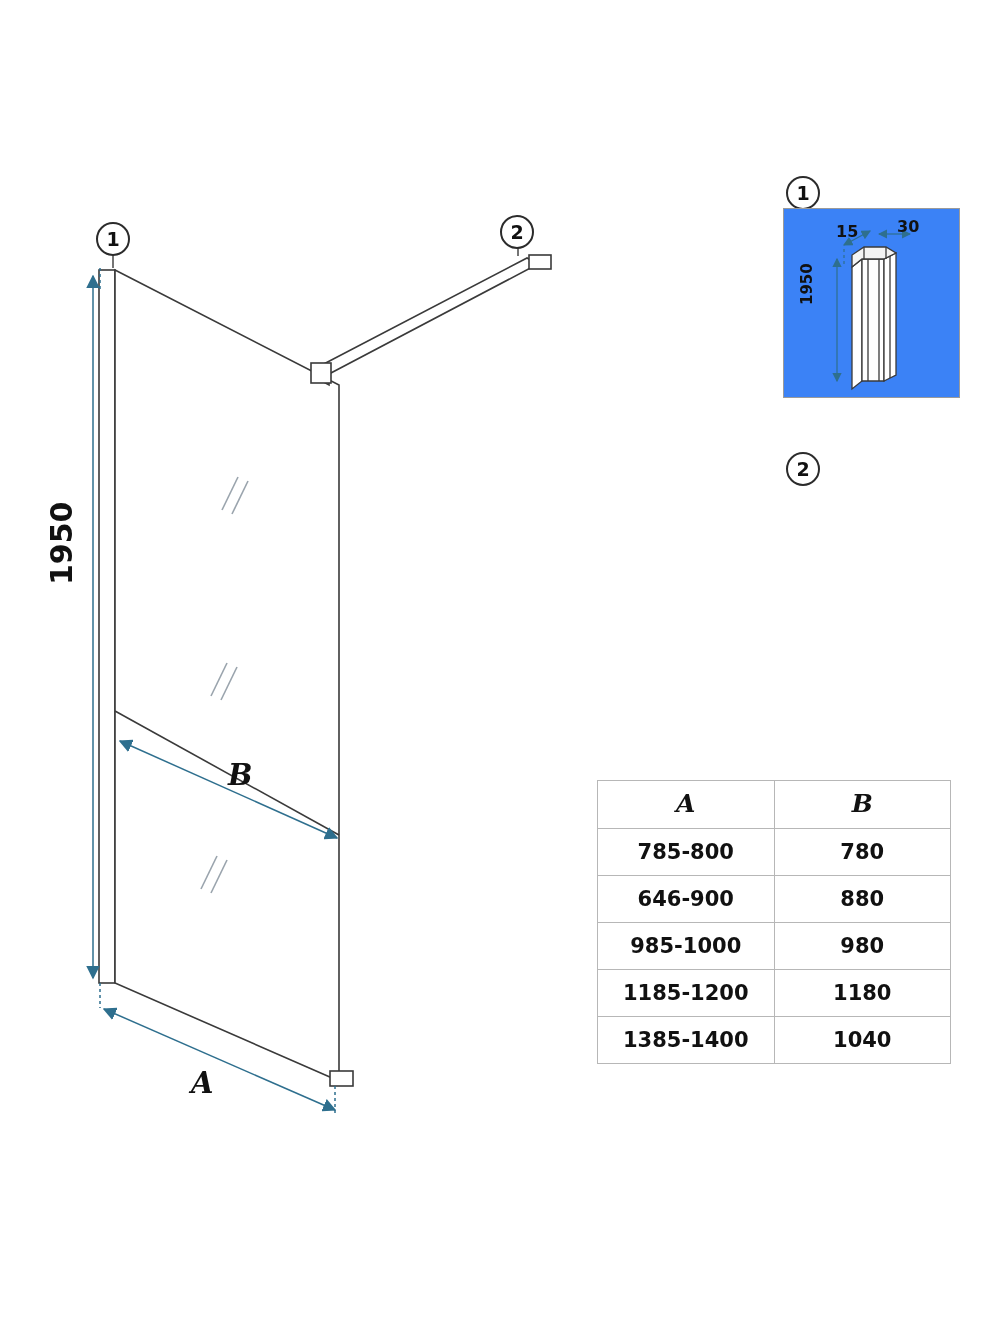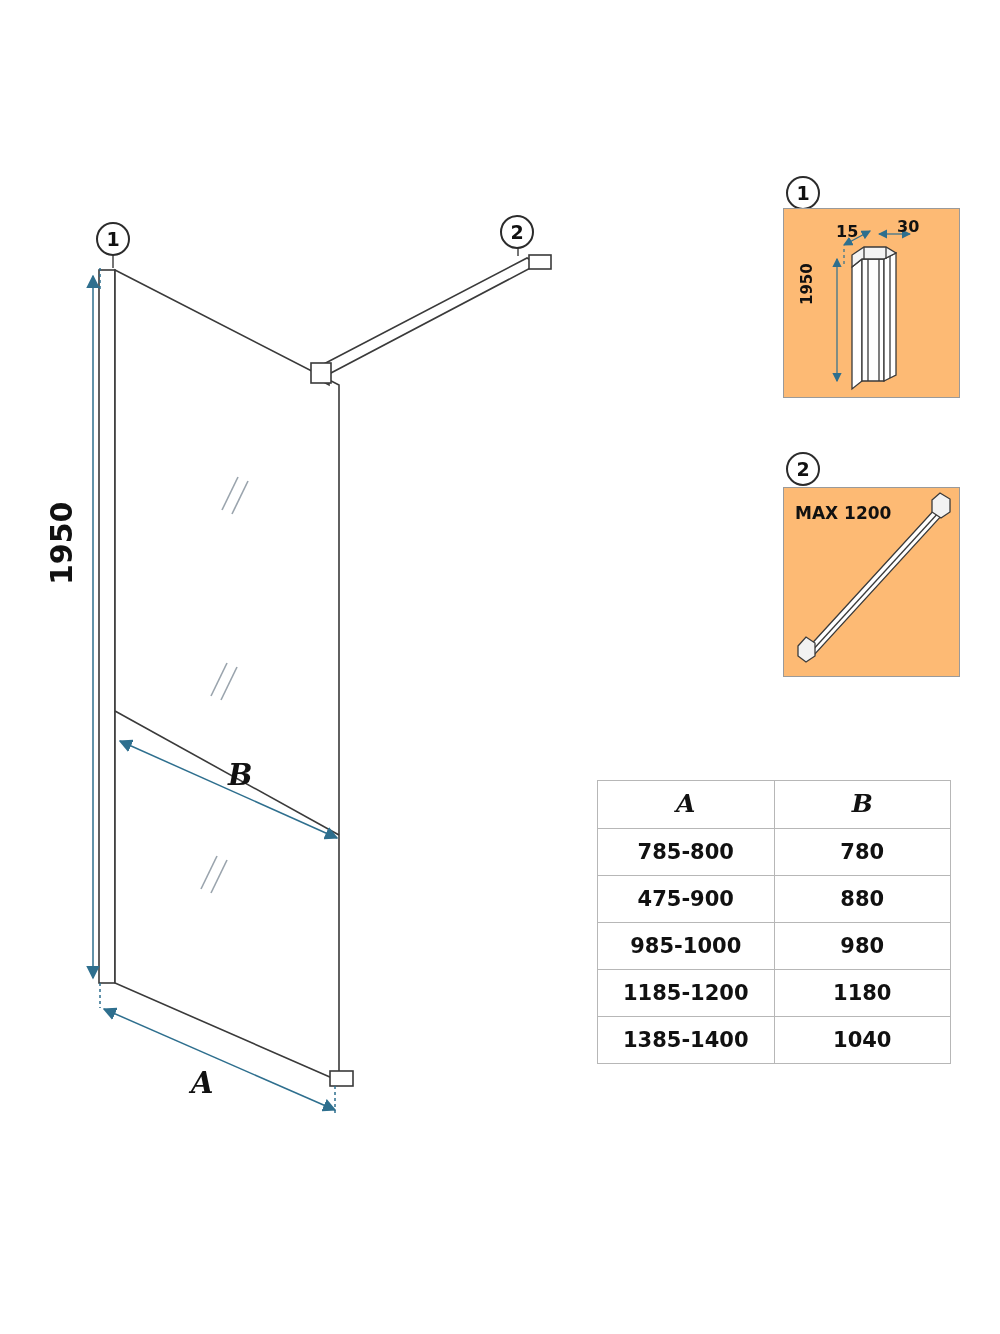--- a/index.html
+++ b/index.html
@@ -67,21 +67,21 @@
     left: 228px;
     top: 758px;
     font-size: 29px;
     font-style: italic;
     font-family: "DejaVu Serif", serif;
   }
   
   .panel {
     position: absolute;
     border: 1px solid #9a9a9a;
-    background: #fdba74;
+    background: #3b82f6;
     box-sizing: border-box;
     text-align: right;
   }
   #panel-1 { left: 783px; top: 208px; width: 177px; height: 190px; }
   #panel-2 { left: 783px; top: 487px; width: 177px; height: 190px; }
   .panel svg { position: absolute; left: 0; top: 0; }
   .detail-txt {
     position: absolute;
     font-weight: bold;
     color: #111;
@@ -228,48 +228,35 @@
       </g>
     </svg>
     <div class="detail-txt" style="left:52px; top:13px; font-size:16px;">15</div>
     <div class="detail-txt" style="left:113px; top:8px; font-size:16px;">30</div>
     <div class="detail-txt" style="left:14px; top:96px; font-size:15px; transform:rotate(-90deg); transform-origin:left top;">1950</div>
   </div>
 
   <div class="bubble" style="left:786px; top:452px;">
     <span>2</span>
   </div>
-  <div class="panel" id="panel-2">
-    <svg width="177" height="190" viewBox="0 0 177 190">
-      <g stroke="#3a3a3a" fill="#ffffff" stroke-width="1.3">
-
-        <path d="M22,162 L152,20 L160,25 L30,167 Z"></path>
-        <line x1="26" y1="165" x2="156" y2="23"></line>
-
-        <path d="M14,158 L22,149 L31,155 L31,168 L22,174 L14,168 Z" fill="#f2f2f2"></path>
-        <path d="M148,12 L156,5 L166,11 L166,24 L157,30 L148,24 Z" fill="#f2f2f2"></path>
-      </g>
-    </svg>
-    <div class="detail-txt" style="left:11px; top:15px; font-size:17px;">MAX 1200</div>
-  </div>
 
   <table class="tbl">
     <thead>
       <tr>
         <th style="width:50%;">A</th>
         <th style="width:50%;">B</th>
       </tr>
     </thead>
     <tbody>
       <tr>
         <td>785-800</td>
         <td>780</td>
       </tr>
       <tr>
-        <td>475-900</td>
+        <td>646-900</td>
         <td>880</td>
       </tr>
       <tr>
         <td>985-1000</td>
         <td>980</td>
       </tr>
       <tr>
         <td>1185-1200</td>
         <td>1180</td>
       </tr>

